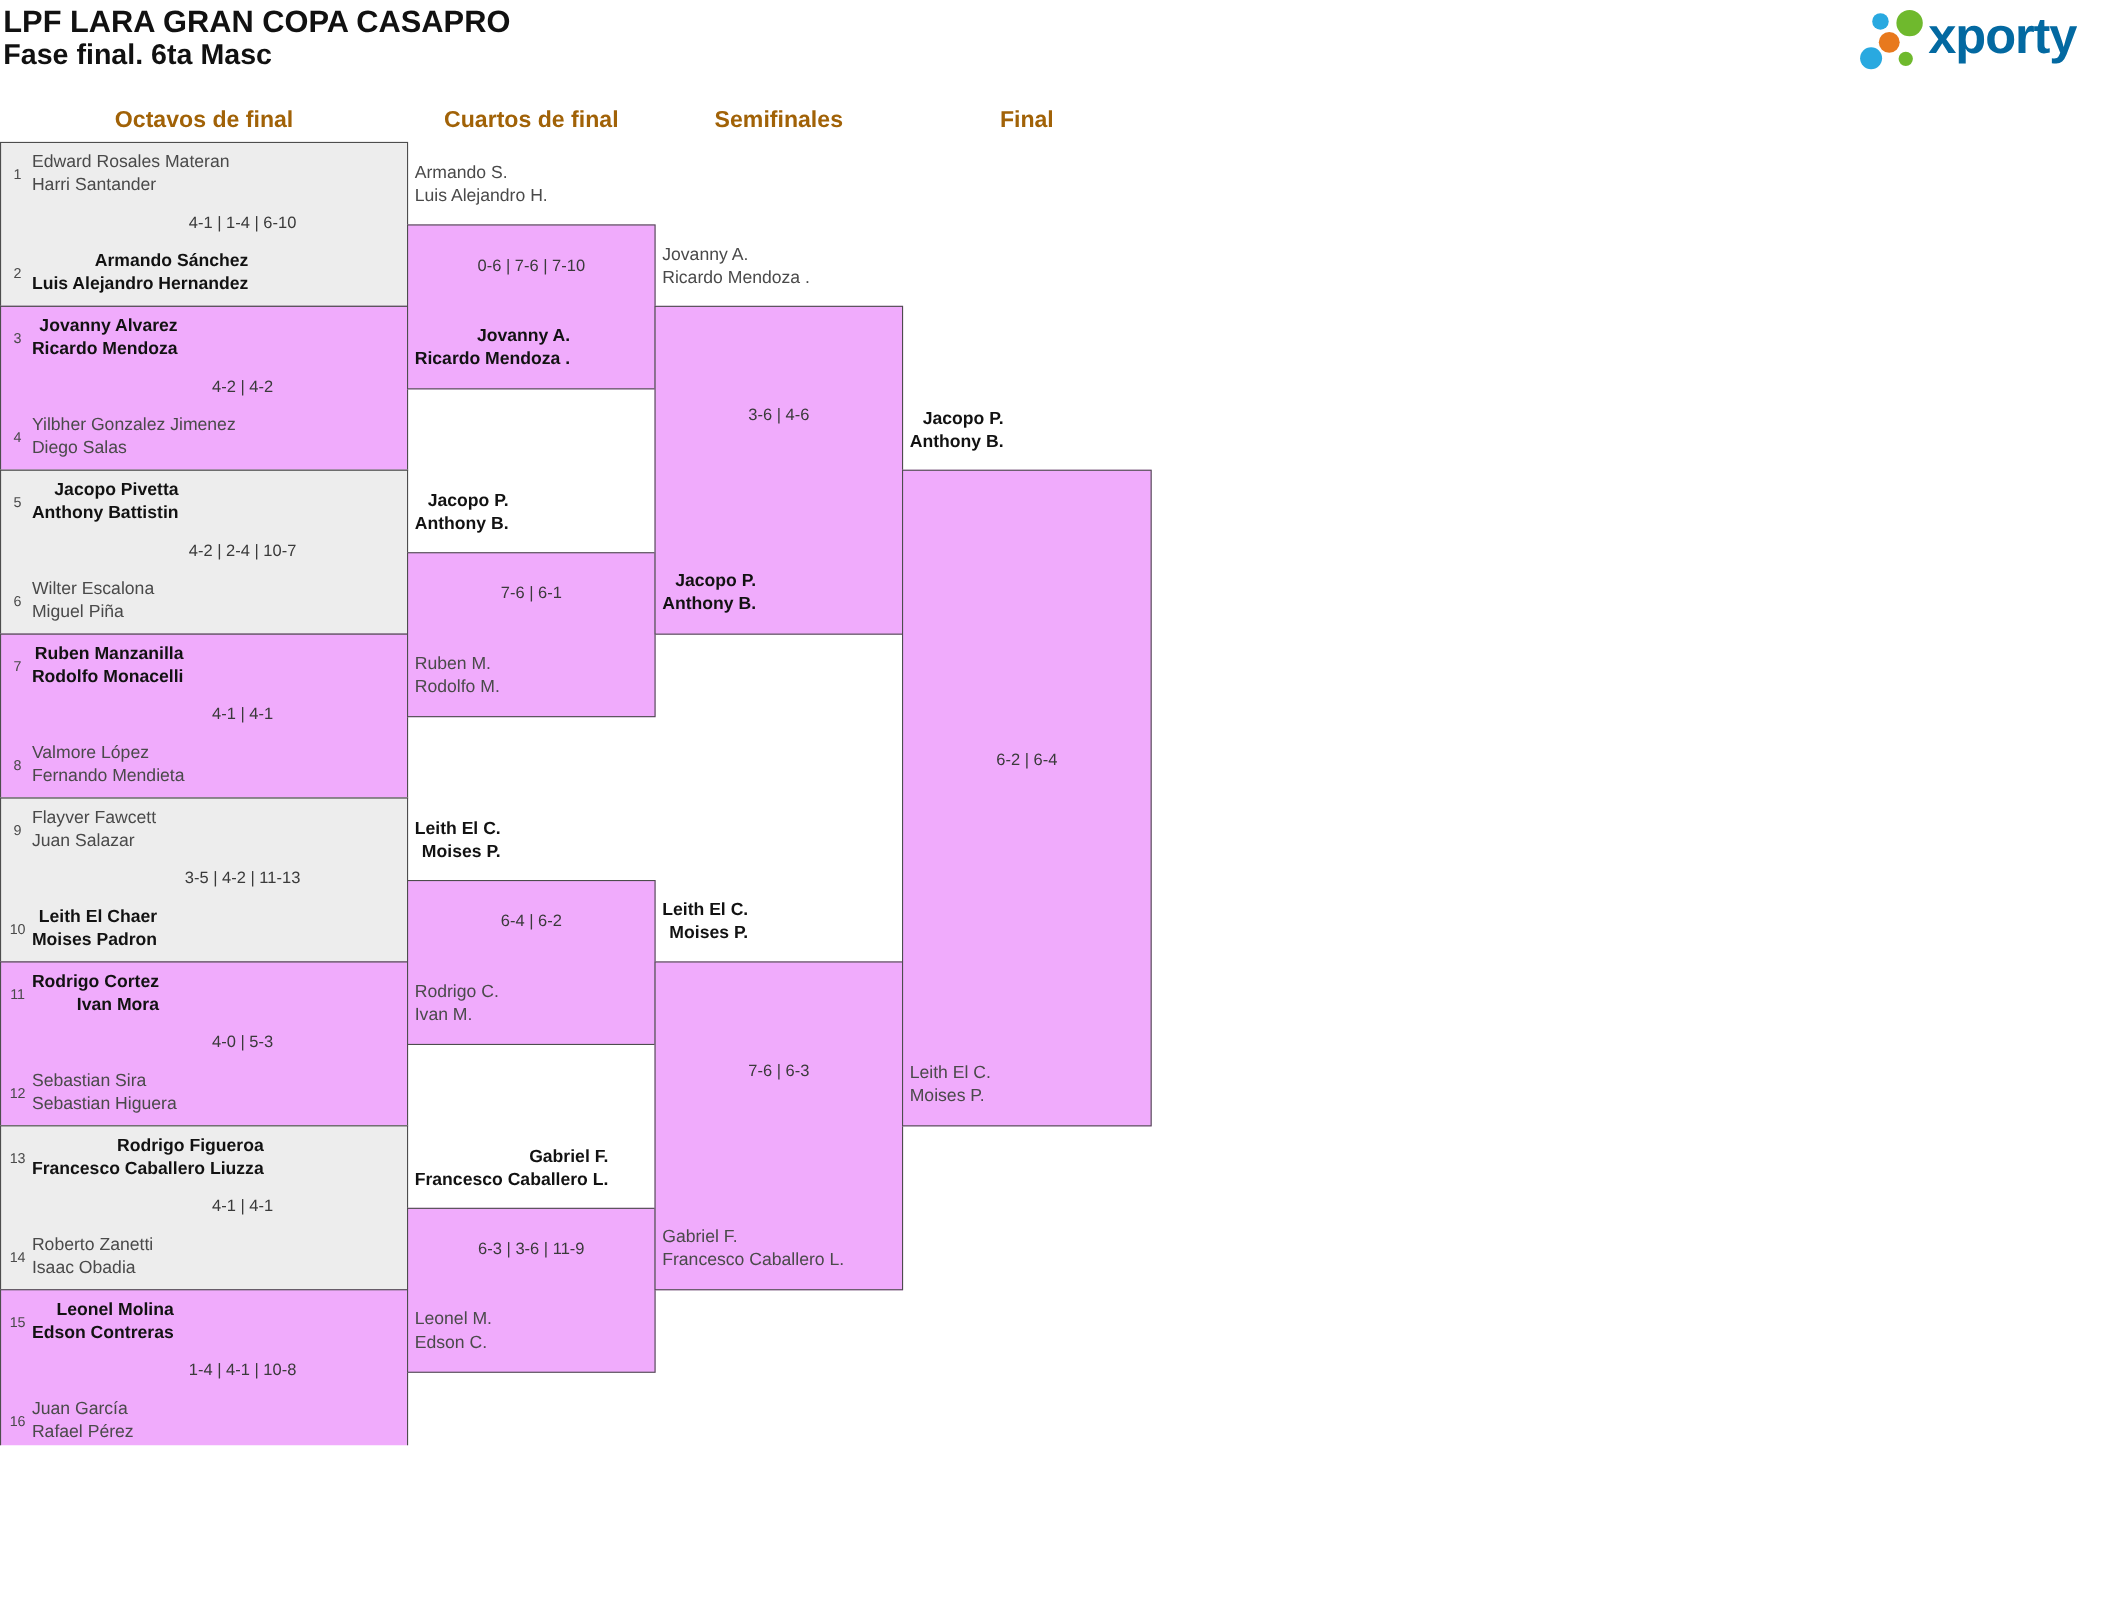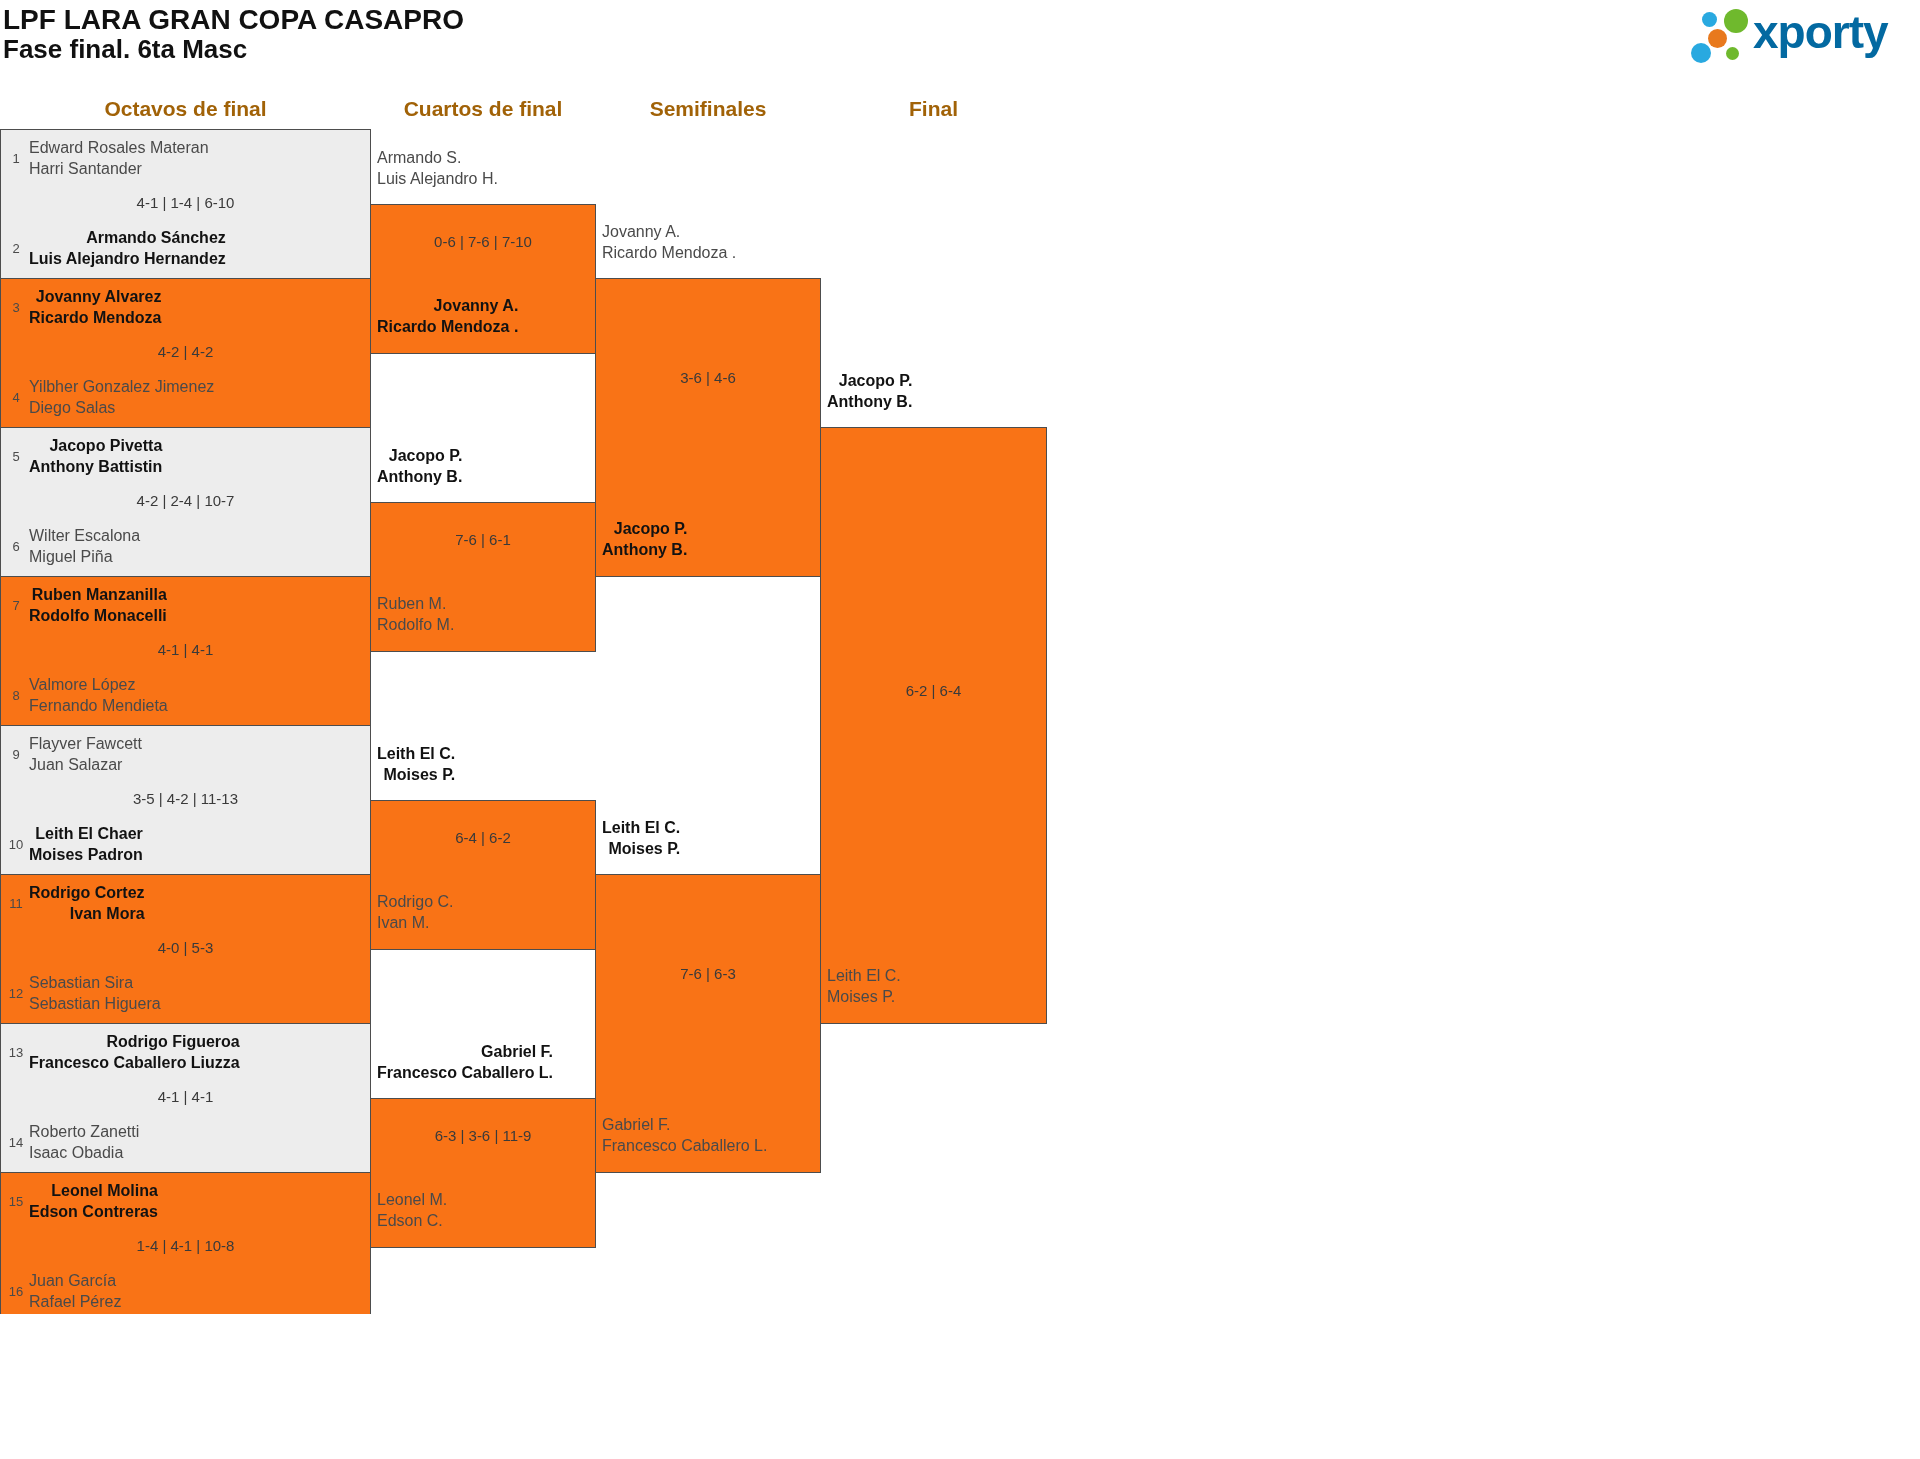--- a/index.html
+++ b/index.html
@@ -19,38 +19,38 @@
   .dot.blue-lg{left:5px;top:41px;width:20px;height:20px;}
   .dot.green-sm{left:40px;top:45px;width:13px;height:13px;}
   .wordmark{position:absolute;left:67px;top:2px;font-size:46px;line-height:56px;font-weight:800;letter-spacing:-1px;}
   
   .round-label{position:absolute;top:97px;text-align:center;font-size:21px;font-weight:600;color:#a16207;}
   .rl-1{left:0;width:371px;}
   .rl-2{left:370px;width:226px;}
   .rl-3{left:595px;width:226px;}
   .rl-4{left:820px;width:227px;}
   
-  .match{position:absolute;border:1px solid #4d4d4d;box-sizing:border-box;background:#f97316;}
+  .match{position:absolute;border:1px solid #4d4d4d;box-sizing:border-box;background:#f0abfc;}
   .o{left:0;width:371px;height:150px;}
   .o.shade{background:#ededed;}
   .q{left:370px;width:226px;height:150px;}
   .s{left:595px;width:226px;height:299px;}
   .f{left:820px;width:227px;height:597px;}
   .team{position:absolute;font-size:16px;line-height:21px;color:#4a4a4a;white-space:nowrap;}
   .team.winner{font-weight:700;color:#121212;text-align:right;}
   .o .team.t{left:28px;top:7px;}
   .o .team.b{left:28px;bottom:9px;}
   .seed{position:absolute;left:6px;width:18px;height:42px;display:flex;align-items:center;justify-content:center;
         font-size:13px;color:#4a4a4a;}
   .seed.t{top:7px;}
   .seed.b{bottom:9px;}
   .q .team.t,.s .team.t,.f .team.t{left:6px;bottom:calc(100% + 16px);}
   .q .team.b,.s .team.b,.f .team.b{left:6px;bottom:16px;}
   .score{position:absolute;left:0;width:100%;text-align:center;font-size:15px;color:#3a3a3a;white-space:nowrap;}
-  .o .score{top:calc(50% - 10px);}
+  .o .score{top:calc(50% - 10px);padding-left:35px;}
   .q .score{top:28px;}
   .s .score{top:90px;}
   .f .score{top:254px;}
 </style>
 </head>
 <body>
 
 <div class="canvas">
 
   <div class="title">LPF LARA GRAN COPA CASAPRO</div>

